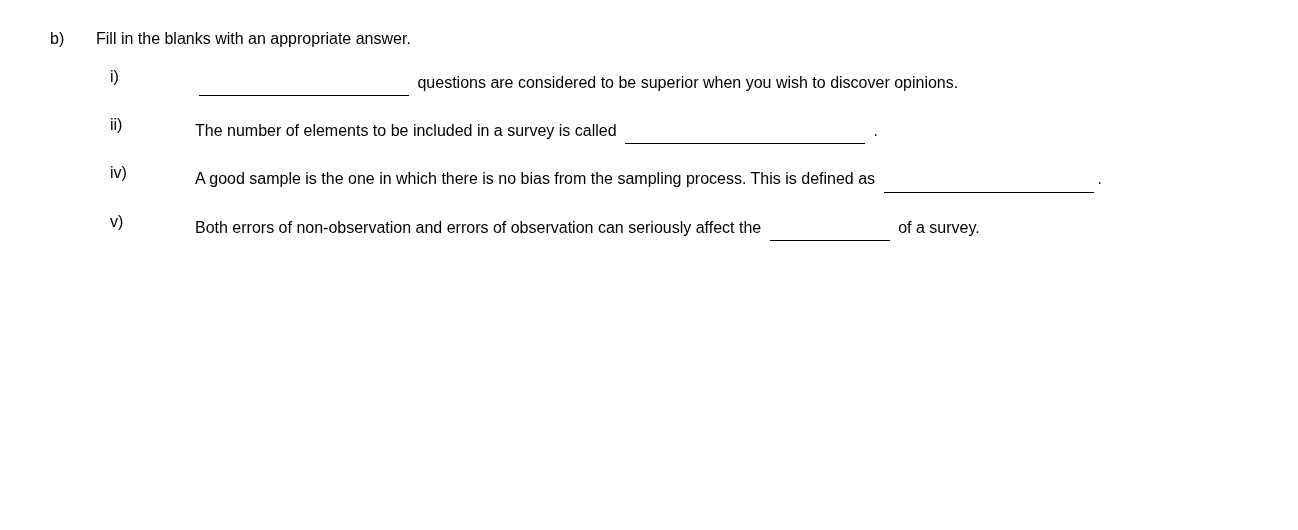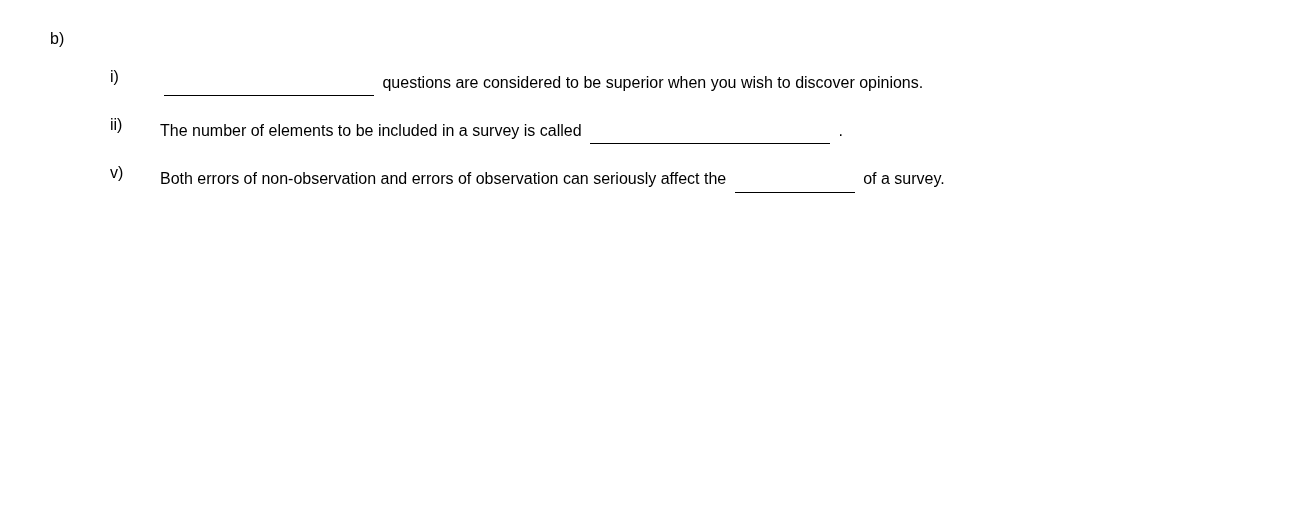--- a/index.html
+++ b/index.html
@@ -47,20 +47,21 @@
     .question-num {
       min-width: 50px;
       font-size: 16px;
     }
 
     .question-text {
       font-size: 16px;
       line-height: 1.7;
       text-align: justify;
       flex: 1;
+      margin-left: 35px;
     }
 
     .blank {
       display: inline-block;
       border-bottom: 1.5px solid #000;
       min-width: 160px;
       margin: 0 4px;
       vertical-align: bottom;
     }
 
@@ -86,20 +87,21 @@
       min-width: 240px;
       margin: 0 4px;
       vertical-align: bottom;
     }
   </style>
 </head>
 <body>
 
 <div class="section-header">
   <span class="section-label">b)</span>
+  <span class="section-title">Fill in the blanks with an appropriate answer.</span>
 </div>
 
 <div class="questions-list">
 
   <div class="question-item">
     <span class="question-num">i)</span>
     <span class="question-text">
       <span class="blank blank-md">&nbsp;</span>
       questions are considered to be superior when you wish to discover opinions.
     </span>
@@ -108,20 +110,27 @@
   <div class="question-item">
     <span class="question-num">ii)</span>
     <span class="question-text">
       The number of elements to be included in a survey is called
       <span class="blank blank-lg">&nbsp;</span>
       .
     </span>
   </div>
 
 
+  <div class="question-item">
+    <span class="question-num">iv)</span>
+    <span class="question-text">
+      A good sample is the one in which there is no bias from the sampling process. This is defined as
+      <span class="blank blank-md">&nbsp;</span>.
+    </span>
+  </div>
 
   <div class="question-item">
     <span class="question-num">v)</span>
     <span class="question-text">
       Both errors of non-observation and errors of observation can seriously affect the
       <span class="blank blank-sm">&nbsp;</span>
       of a survey.
     </span>
   </div>
 

